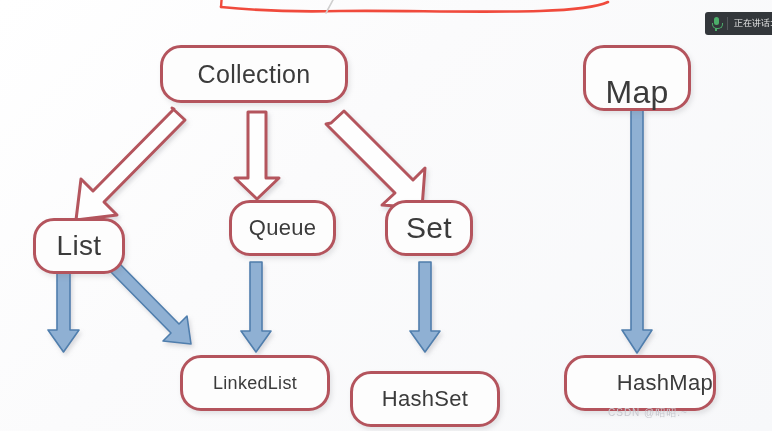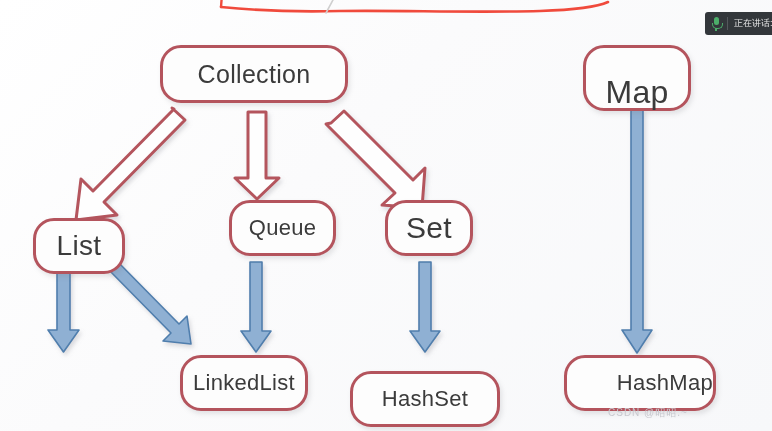--- a/index.html
+++ b/index.html
@@ -185,21 +185,21 @@
 
   <div class="node" style="left:204px; top:200px; width:107px; height:56px; font-size:22px;margin-left:25px;">
     <span>Queue</span>
   </div>
 
   <div class="node" style="left:385px; top:200px; width:88px; height:56px; font-size:30px;">
     <span>Set</span>
   </div>
 
 
-  <div class="node" style="left:180px; top:355px; width:128px; height:56px; font-size:22px;">
+  <div class="node" style="left:180px; top:355px; width:150px; height:56px; font-size:18px;">
     <span>LinkedList</span>
   </div>
 
   <div class="node" style="left:350px; top:355px; width:150px; height:56px; font-size:22px;margin-top:16px;">
     <span>HashSet</span>
   </div>
 
   <div class="node" style="left:564px; top:355px; width:152px; height:56px; font-size:22px;justify-content:flex-end;">
     <span>HashMap</span>
   </div>

